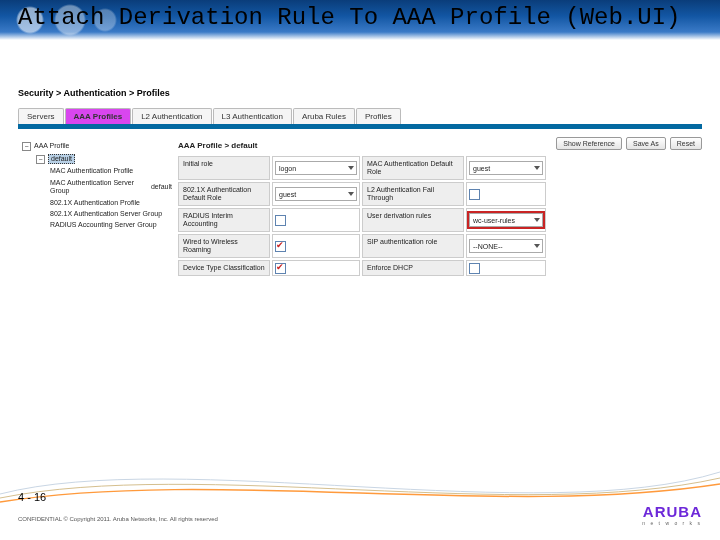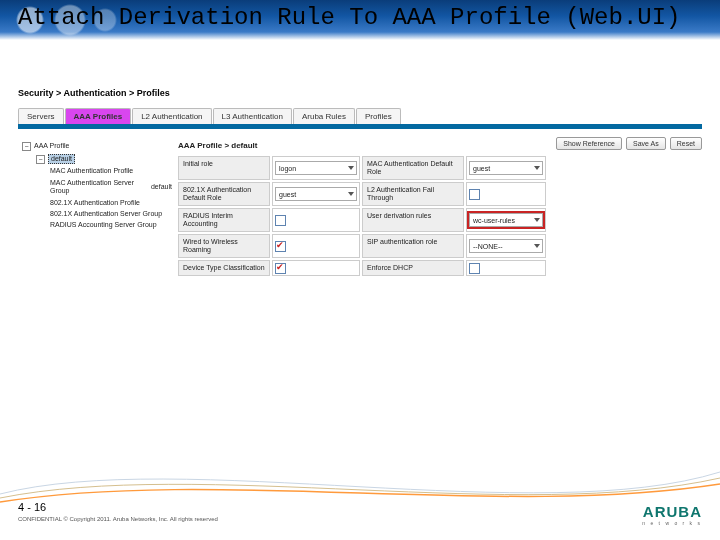--- a/index.html
+++ b/index.html
@@ -29,23 +29,23 @@
   .grid{display:grid;grid-template-columns:92px 88px 102px 80px;gap:2px}
   .cell-label{background:#eee;border:1px solid #ccc;padding:3px 4px;line-height:1.15}
   .cell-input{border:1px solid #ccc;padding:0 2px;display:flex;align-items:center}
   .sel-box{flex:1;border:1px solid #aaa;background:#fff;font-size:7px;padding:1px 12px 1px 3px;position:relative;height:14px;display:flex;align-items:center}
   .sel-box::after{content:"";position:absolute;right:2px;top:4px;border-left:3px solid transparent;border-right:3px solid transparent;border-top:4px solid #555}
   .sel-box.hl{outline:2px solid #c92424}
   .chk{flex:1;display:flex;align-items:center}
   .chkbox{width:11px;height:11px;border:1px solid #5e83b0;background:#fff;position:relative}
   .chkbox.on::after{content:"✔";position:absolute;left:0;top:-2px;font-size:9px;color:#c92424}
   .foot{position:absolute;left:18px;bottom:16px;font-size:6px;color:#555;line-height:1.3}
-  .foot .pg{font-size:11px;color:#000;margin-bottom:2px}
+  .foot .pg{font-size:11px;color:#000;margin-bottom:12px}
   .logo{position:absolute;right:18px;bottom:14px;text-align:right}
-  .logo .brand{font-size:15px;font-weight:bold;color:#0f766e;letter-spacing:1px}
+  .logo .brand{font-size:15px;font-weight:bold;color:#6d28d9;letter-spacing:1px}
   .logo .sub{font-size:5px;color:#666;letter-spacing:2px}
   .swoosh{position:absolute;left:0;right:0;bottom:32px;height:70px;pointer-events:none;z-index:-1}
 </style>
 </head>
 <body>
 
 <div class="banner"></div>
 <div class="slide-title">Attach Derivation Rule To AAA Profile (Web.UI)</div>
 
 <div class="content">

